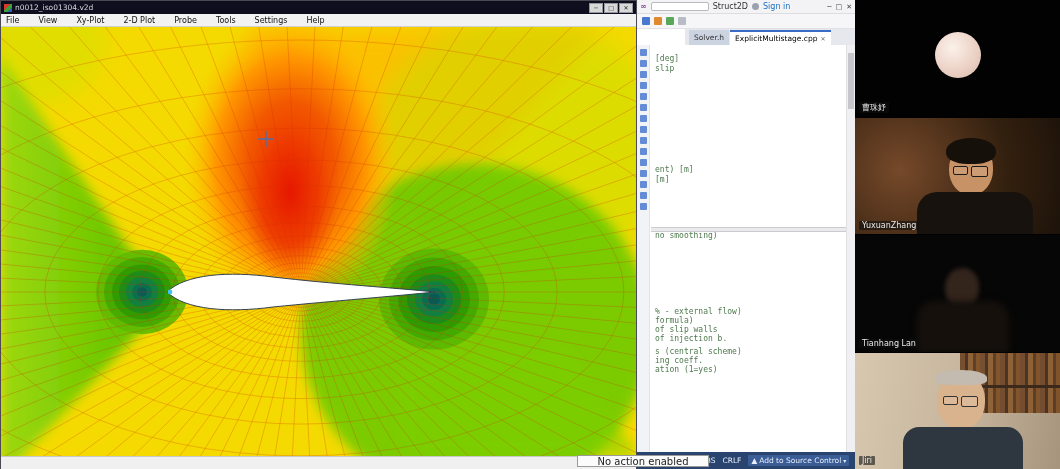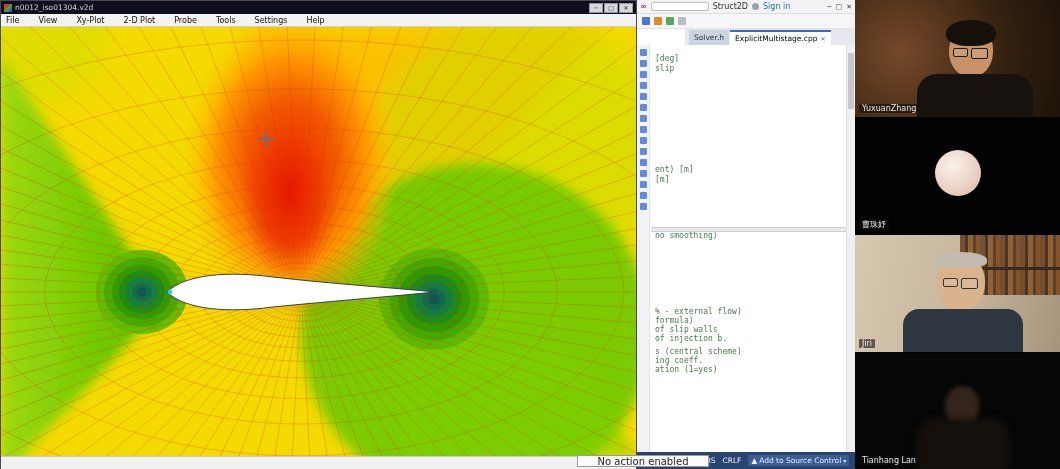--- a/index.html
+++ b/index.html
@@ -162,49 +162,49 @@
       <span class="st-item st-chip">
         <span>▲</span>
         <span>Add to Source Control</span>
         <span class="st-caret">▾</span>
       </span>
 
     </div>
   </div>
 
   <div class="meeting" id="meeting">
+      <div class="tile tile-1">
+        <div class="scene">
+          <div class="disc"></div>
+        </div>
+        <span class="pname">曹珠妤</span>
+      </div>
       <div class="tile tile-0">
         <div class="scene">
           <div class="head"></div>
           <div class="glasses"></div>
           <div class="torso"></div>
         </div>
         <span class="pname">YuxuanZhang</span>
       </div>
-      <div class="tile tile-1">
+      <div class="tile tile-2">
         <div class="scene">
-          <div class="disc"></div>
-        </div>
-        <span class="pname">曹珠妤</span>
+          <div class="head"></div>
+          <div class="torso"></div>
+        </div>
+        <span class="pname">Tianhang Lan</span>
       </div>
       <div class="tile tile-3">
         <div class="scene">
           <div class="books"></div>
           <div class="head"></div>
           <div class="glasses"></div>
           <div class="torso"></div>
         </div>
         <span class="pname">Jiri</span>
-      </div>
-      <div class="tile tile-2">
-        <div class="scene">
-          <div class="head"></div>
-          <div class="torso"></div>
-        </div>
-        <span class="pname">Tianhang Lan</span>
       </div>
     </div>
 
   <div class="cfd">
     <div class="cfd-titlebar">
       <span class="cfd-appicon"></span>
       <span class="cfd-title">n0012_iso01304.v2d</span>
       <span class="cfd-controls">
         <span class="cfd-btn">─</span>
         <span class="cfd-btn">□</span>

